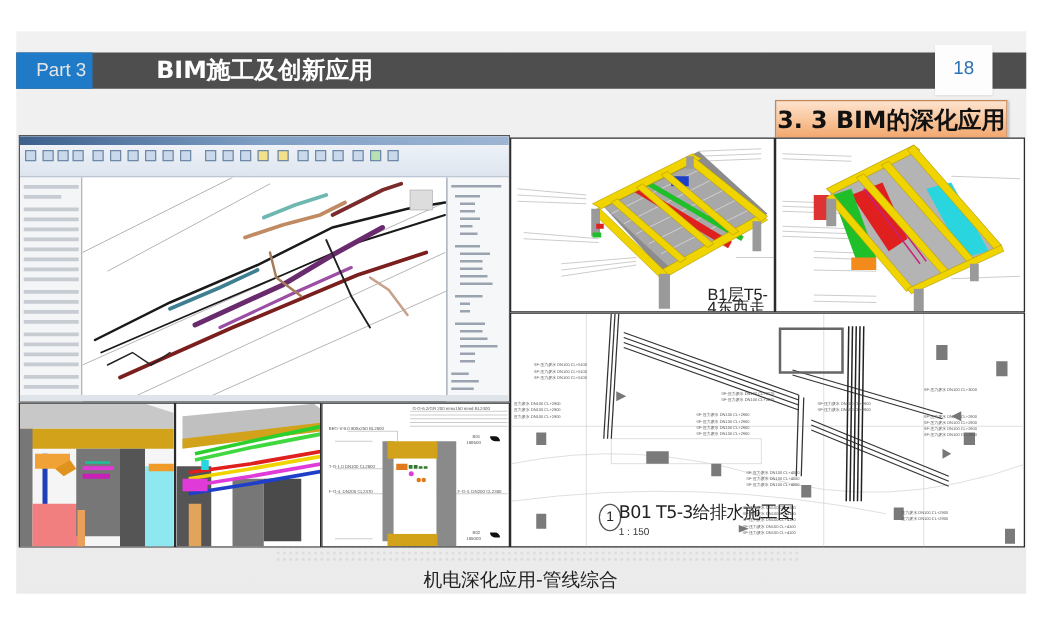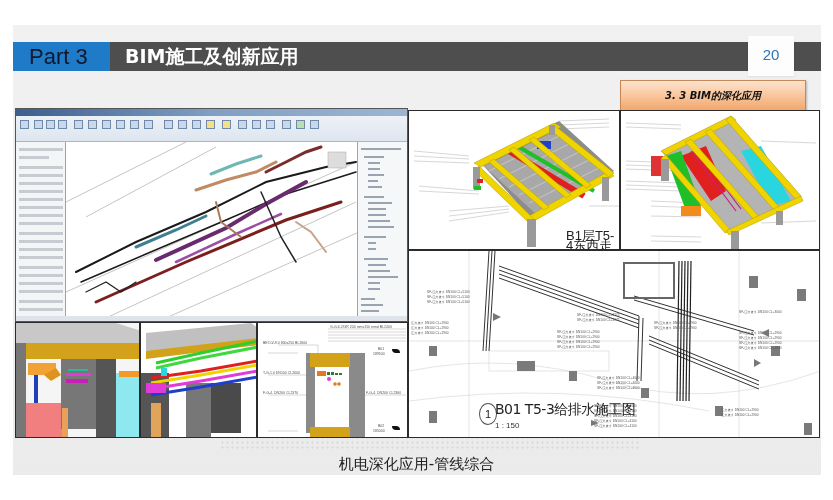--- a/index.html
+++ b/index.html
@@ -13,40 +13,39 @@
   .dots {
     position: absolute; left: 220px; top: 385px; width: 420px; height: 65px;
     background-image: radial-gradient(#d9d9d9 1px, transparent 1.2px);
     background-size: 5px 5px; opacity: 0.8;
   }
   .title-bar {
     position: absolute; left: 13px; top: 42px; width: 808px; height: 29px;
     background: #4e4e4e;
   }
   .part-tab {
-    position: absolute; left: 13px; top: 42px; width: 97px; height: 29px;
-    background: #1f7bc8; color: #0f172a; font-size: 22px; line-height: 29px;
+    position: absolute; left: 13px; top: 42px; width: 61px; height: 29px;
+    background: #1f7bc8; color: #e5e5e5; font-size: 15px; line-height: 29px;
     padding-left: 16px;
   }
   .main-title {
     position: absolute; left: 125px; top: 42px; height: 29px; line-height: 29px;
     color: #ffffff; font-weight: bold; font-size: 19px; font-family: "DejaVu Sans", sans-serif;
   }
   .page-tab {
     position: absolute; left: 748px; top: 36px; width: 46px; height: 40px;
     background: #fdfdfd; color: #2a74b8; font-size: 15px; text-align: center; line-height: 38px;
     box-shadow: 0 1px 2px rgba(0,0,0,0.08);
   }
   .section-badge {
     position: absolute; left: 620px; top: 80px; width: 186px; height: 32px;
     background: linear-gradient(180deg, #fde3cf 0%, #f9c8a0 45%, #f2a56a 100%);
-    border: 1px solid #c88756; color: #111; font-weight: bold; font-size: 10px;
+    border: 1px solid #c88756; color: #111; font-weight: bold; font-size: 19px;
     text-align: center; line-height: 30px; font-family: "DejaVu Sans", sans-serif;
     box-shadow: 1px 1px 2px rgba(0,0,0,0.25);
-    font-style: italic;
   }
 
   .panel { position: absolute; background: #ffffff; border: 1px solid #2b2b2b; overflow: hidden; }
 
   
   .revit { left: 15px; top: 108px; width: 393px; height: 214px; border-color: #555; }
   .rv-titlebar { position: absolute; left: 0; top: 0; width: 100%; height: 7px; background: linear-gradient(90deg,#3c5f8c,#7f9fc4 50%,#9db5d3); }
   .rv-ribbon { position: absolute; left: 0; top: 7px; width: 100%; height: 26px; background: linear-gradient(180deg,#eef2f7,#dde5ef); border-bottom: 1px solid #aab6c6; }
   .rv-ribbon .ic { position: absolute; top: 4px; width: 9px; height: 9px; border: 1px solid #6f8aa8; background: #c9d8ea; }
   .rv-left { position: absolute; left: 0; top: 33px; width: 50px; height: 181px; background: #f4f5f7; border-right: 1px solid #9aa4b0; }
@@ -82,21 +81,21 @@
 </style>
 </head>
 <body>
 
 <div class="slide"></div>
 <div class="dots"></div>
 
 <div class="title-bar"></div>
 <div class="part-tab">Part 3</div>
 <div class="main-title">BIM施工及创新应用</div>
-<div class="page-tab">20</div>
+<div class="page-tab">18</div>
 <div class="section-badge">3. 3  BIM的深化应用</div>
 
 <div class="panel revit">
   <div class="rv-titlebar"></div>
   <div class="rv-ribbon">
     <span class="ic" style="left:4px"></span>
     <span class="ic" style="left:18px"></span>
     <span class="ic" style="left:30px"></span>
     <span class="ic" style="left:42px"></span>
     <span class="ic" style="left:58px"></span>

